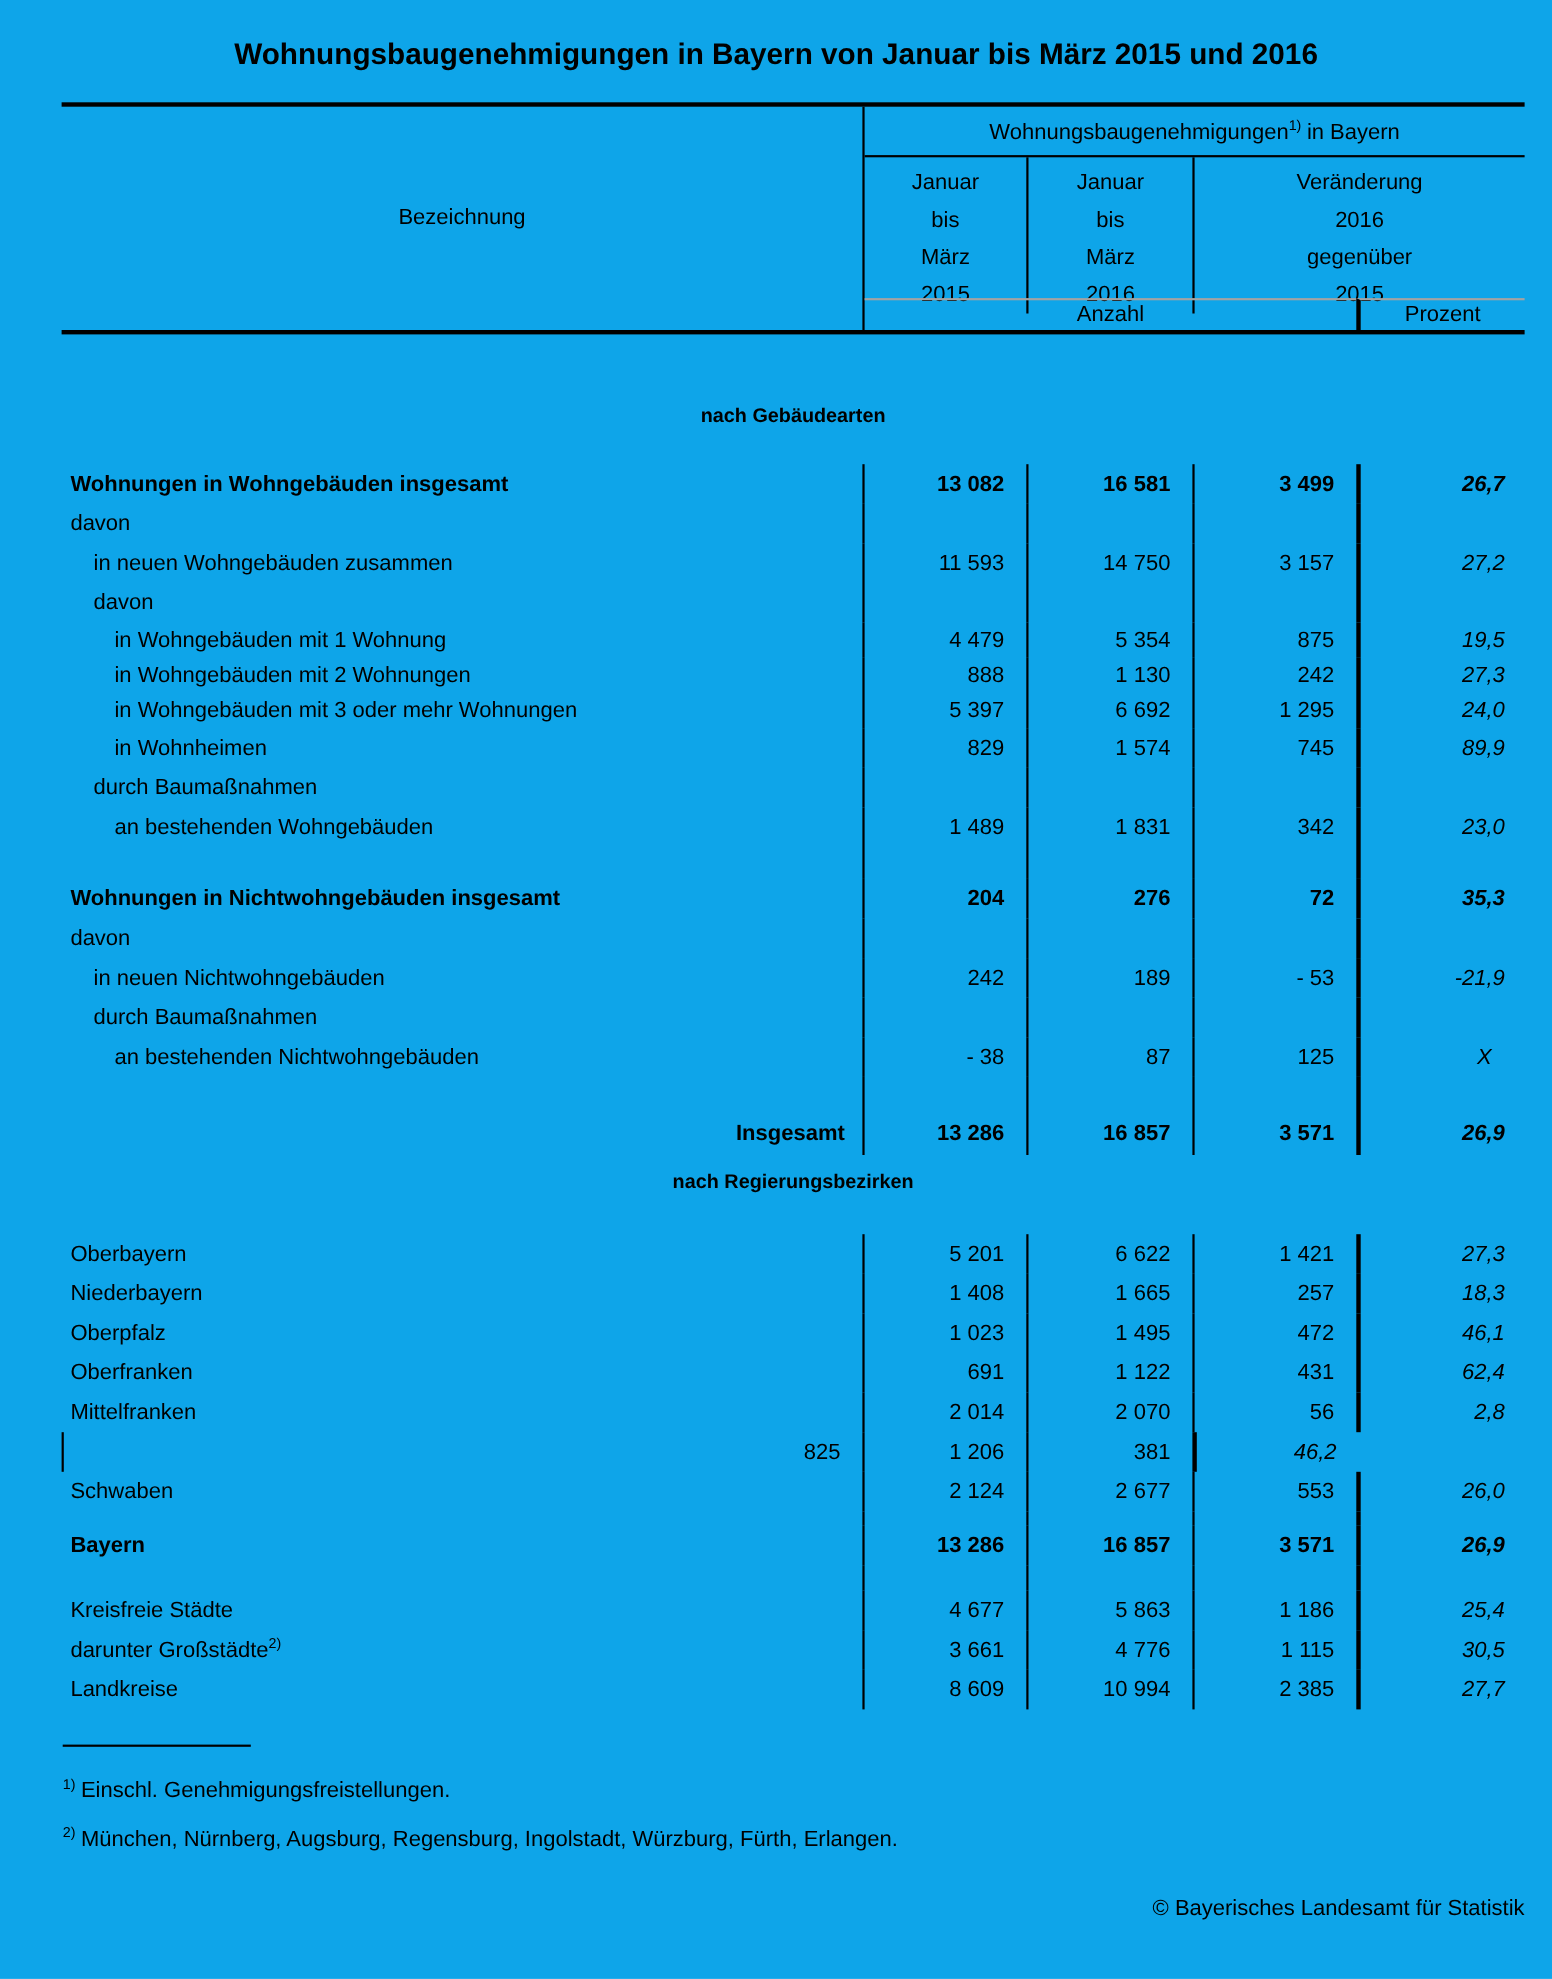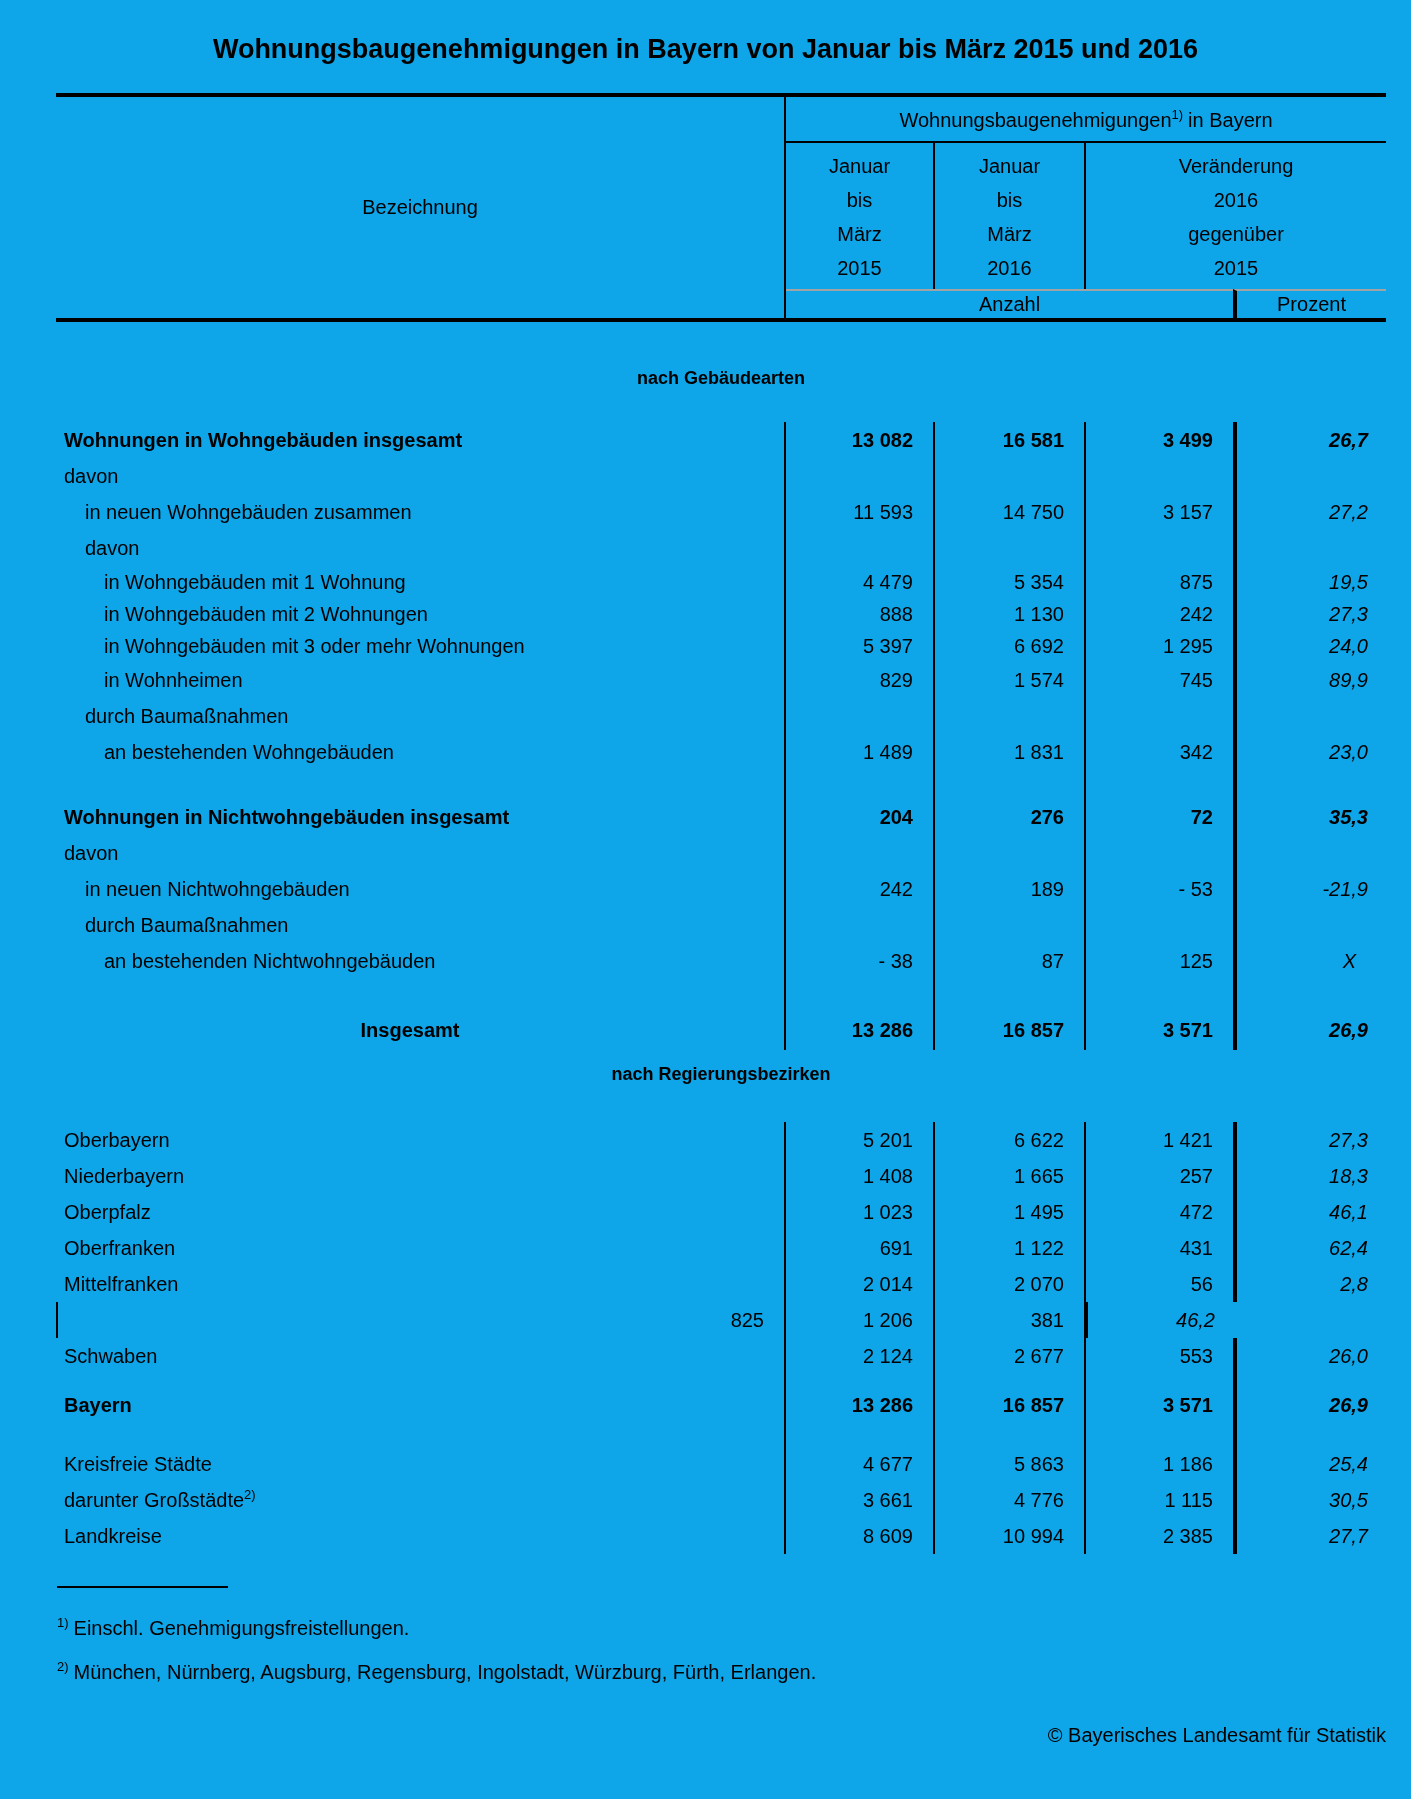--- a/index.html
+++ b/index.html
@@ -11,21 +11,21 @@
 
   
   .thead{position:absolute;left:56px;top:93px;width:1330px;
          border-top:4px solid #000;border-bottom:4px solid #000;
          display:grid;grid-template-columns:728px 602px;box-sizing:border-box;}
   .thead *{box-sizing:border-box;}
   .bez-cell{display:flex;align-items:center;justify-content:center;}
   .h-right{border-left:2px solid #000;}
   .h-span{height:46px;line-height:46px;text-align:center;border-bottom:2px solid #000;}
   .h-span .gap{margin-left:0.25em;}
-  .h-cols{display:grid;grid-template-columns:147px 151px 302px;height:146px;}
+  .h-cols{display:grid;grid-template-columns:147px 151px 302px;height:128px;}
   .h-col{text-align:center;padding-top:6px;}
   .h-col div{line-height:34px;}
   .h-col.bl{border-left:2px solid #000;}
   .h-units{display:grid;grid-template-columns:447px 153px;height:29px;}
   .h-unit{border-top:2px solid #a3a3a3;text-align:center;line-height:27px;}
   .h-unit.thick{border-left:4px solid #000;}
 
   
   .sec-heading{position:absolute;left:56px;width:1330px;text-align:center;
                font-weight:bold;font-size:18px;}
@@ -36,21 +36,21 @@
   .trow > div{box-sizing:border-box;overflow:hidden;white-space:nowrap;}
   .r36 > div{height:36px;line-height:36px;}
   .r32 > div{height:32px;line-height:32px;}
   .r40 > div{height:40px;line-height:40px;}
   .sp13 > div{height:13px;} .sp23 > div{height:23px;}
   .sp29 > div{height:29px;} .sp31 > div{height:31px;}
   .bold{font-weight:bold;}
   .lbl{padding-left:8px;}
   .lbl.i1{padding-left:29px;}
   .lbl.i2{padding-left:48px;}
-  .lbl.ralign{text-align:center;padding-right:28px;}
+  .lbl.ralign{text-align:right;padding-right:16px;}
   .num{border-left:2px solid #000;text-align:right;padding-right:20px;}
   .pct{border-left:4px solid #000;text-align:right;padding-right:18px;font-style:italic;}
   .pct.xv{padding-right:30px;}
 
   
   .fn-rule{position:absolute;left:57px;top:1586px;width:171px;height:2px;background:#000;}
   .footnote{position:absolute;left:57px;line-height:24px;}
   .footnote sup{margin-right:5px;}
   .copyright{position:absolute;top:1724px;right:25px;text-align:center;}
 </style>

